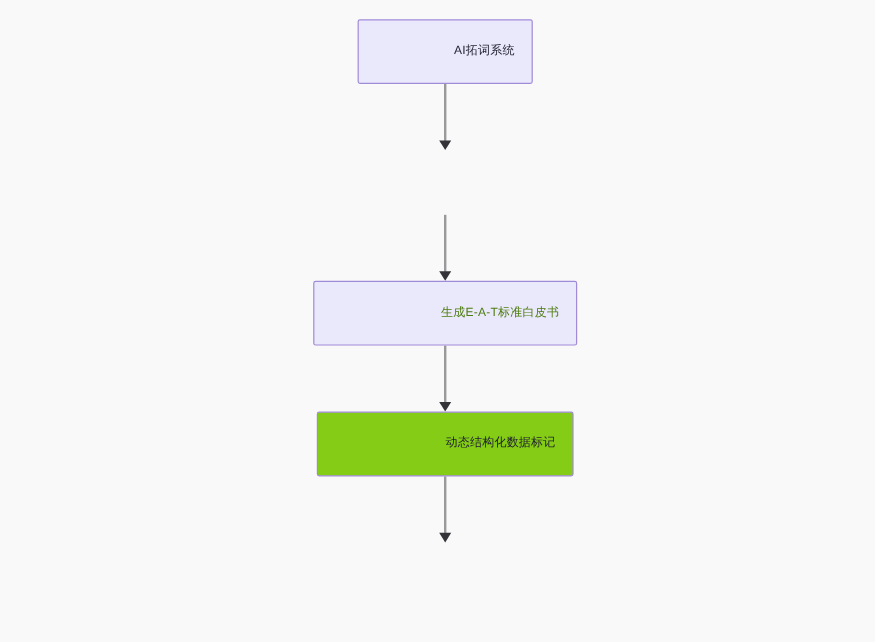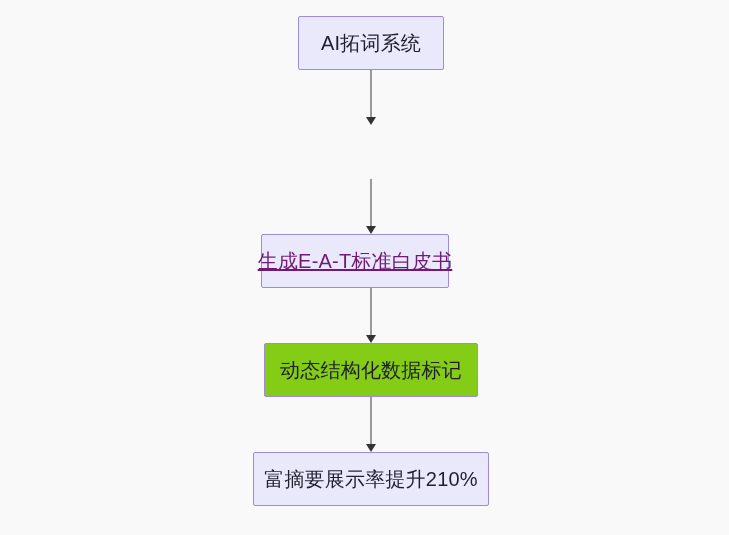--- a/index.html
+++ b/index.html
@@ -20,23 +20,23 @@
   }
   .node {
     position: absolute;
     box-sizing: border-box;
     height: 54px;
     background: #eae8fb;
     border: 1.6px solid #a08bd8;
     border-radius: 2px;
     display: flex;
     align-items: center;
-    justify-content: center;
+    justify-content: flex-end;
     color: #1f1f2e;
-    font-size: 20px;
+    font-size: 10px;
     line-height: 1;
     letter-spacing: 0.2px;
     white-space: nowrap;
   }
   .node-label {
     display: block;
     padding: 0 14px;
   }
   .connector {
     position: absolute;
@@ -80,25 +80,22 @@
   <div class="connector" style="left: 365px; top: 397px; height: 55px;">
     <div class="conn-line" style="height: 48px; background: rgb(153, 153, 156);"></div>
     <div class="conn-head" style="border-top-color: rgb(51, 51, 56);"></div>
   </div>
 
   <div class="node" style="left: 298px; top: 16px; width: 146px; background: rgb(234, 232, 251); border-color: rgb(160, 139, 216); color: rgb(31, 31, 46);">
     <span class="node-label">AI拓词系统</span>
   </div>
 
 
-  <div class="node" style="left: 261px; top: 234px; width: 188px; background: rgb(234, 232, 251); border-color: rgb(160, 139, 216); color: #701a75; text-decoration: underline;">
+  <div class="node" style="left: 261px; top: 234px; width: 220px; background: rgb(234, 232, 251); border-color: rgb(160, 139, 216); color: #4d7c0f;">
     <span class="node-label">生成E-A-T标准白皮书</span>
   </div>
 
   <div class="node" style="left: 264px; top: 343px; width: 214px; background: #84cc16; border-color: rgb(160, 139, 216); color: rgb(31, 31, 46);">
     <span class="node-label">动态结构化数据标记</span>
   </div>
 
-  <div class="node" style="left: 253px; top: 452px; width: 236px; background: rgb(234, 232, 251); border-color: rgb(160, 139, 216); color: rgb(31, 31, 46);">
-    <span class="node-label">富摘要展示率提升210%</span>
-  </div>
 
 </div>
 
 </body></html>

